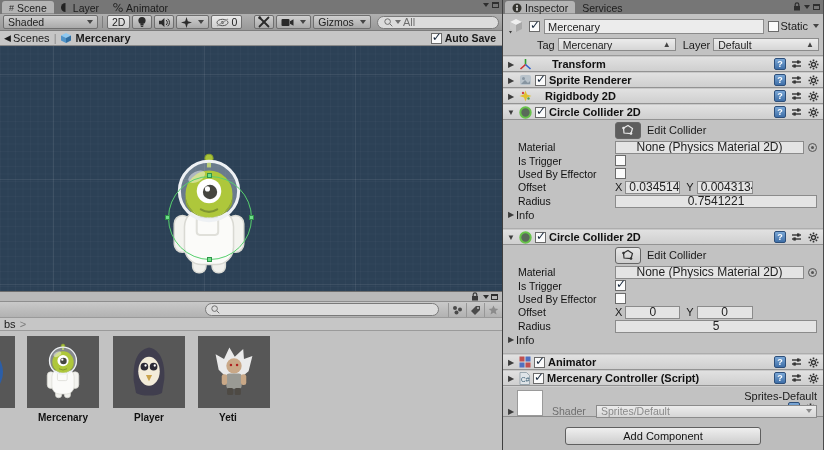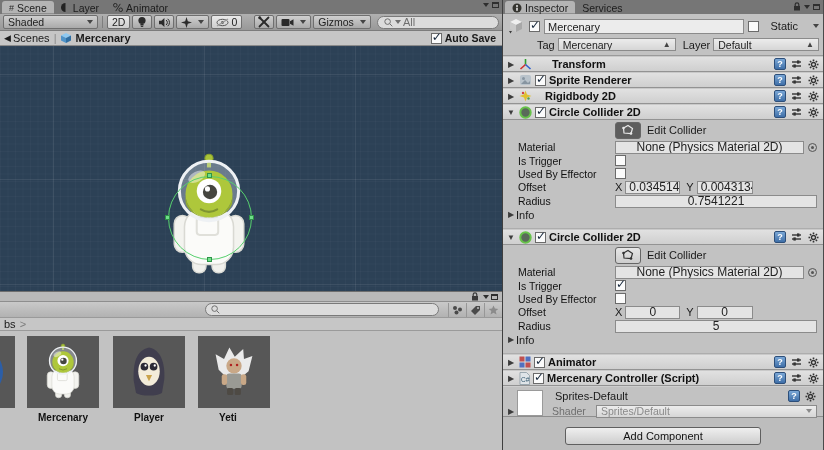--- a/index.html
+++ b/index.html
@@ -57,21 +57,21 @@
   #proj-breadcrumb b { font-weight:bold;margin-top:40px; }
   #asset-area { flex:1; background:#c2c2c2; position:relative; }
   .thumb { position:absolute; top:5px; width:72px; height:72px; background:#575757; display:flex; align-items:center; justify-content:center; overflow:hidden; }
   .thumb-label { position:absolute; top:81px; width:72px; text-align:center; font-size:10px; font-weight:bold; color:#111; }
 
   
   #inspector { width:320px; background:#c2c2c2; display:flex; flex-direction:column; }
   #insp-header { background:#c2c2c2; border-bottom:1px solid #9a9a9a; padding:4px 4px 3px 4px; }
   .goline { display:flex; align-items:center; gap:4px; height:16px; }
   .goline .name-field { flex:1; background:#ececec; border:1px solid #8b8b8b; height:15px; line-height:14px; padding:0 3px; font-size:11px; }
-  .static-wrap { display:flex; align-items:center; gap:11px; }
+  .static-wrap { display:flex; align-items:center; gap:1px; }
   .tagline { display:flex; align-items:center; gap:3px; height:15px; margin-top:3px; padding-left:30px; }
   .tagline .dd { flex:1; }
 
   .chead { height:16px; background:linear-gradient(#e1e1e1,#cfcfcf); border-top:1px solid #c9c9c9; border-bottom:1px solid #939393; display:flex; align-items:center; padding:0 3px; gap:3px; }
   .ctitle { font-weight:bold; font-size:11px; color:#111; }
   .hicons { margin-left:auto; display:flex; gap:4px; align-items:center; }
   .hico { width:13px; height:12px; display:flex; align-items:center; justify-content:center; }
   .help-badge { width:12px; height:12px; background:linear-gradient(#7aa7d6,#3f6fa8); border:1px solid #2d4f7a; border-radius:2px; color:#fff; font-size:9px; font-weight:bold; display:flex; align-items:center; justify-content:center; }
 
   .prow { display:flex; align-items:center; padding-left:15px; padding-right:6px; }
@@ -80,21 +80,21 @@
   .editbtn { width:26px; height:17px; border:1px solid #666; border-radius:3px; display:flex; align-items:center; justify-content:center; }
   .editbtn.dark { background:#5d5d5d; }
   .editbtn.light { background:linear-gradient(#e6e6e6,#cdcdcd); }
   .pickdot { width:9px; height:9px; border:1px solid #555; border-radius:50%; margin-left:4px; display:flex; align-items:center; justify-content:center; flex:0 0 auto; }
   .pickdot::after { content:""; width:3px; height:3px; background:#555; border-radius:50%; }
   .inforow { display:flex; align-items:center; padding-left:3px; }
   .gap8 { height:8px; background:#c2c2c2; border-bottom:1px solid #adadad; }
 
   #mat-footer { background:#c2c2c2; border-top:1px solid #cecece; padding:3px 6px 4px 3px; height:30px; position:relative; }
   #mat-swatch { position:absolute; left:14px; top:3px; width:26px; height:26px; background:#fff; border:1px solid #9a9a9a; }
-  .matline1 { display:flex; align-items:flex-start; padding-left:49px; height:14px; }
+  .matline1 { display:flex; align-items:flex-end; padding-left:49px; height:14px;flex-direction:column; }
   .matline2 { display:flex; align-items:center; height:14px; }
   .shader-label { color:#6e6e6e; font-size:10.5px; width:44px; }
   .shader-dd { flex:1; color:#8a8a8a; }
 
   #addc-wrap { border-top:1px solid #8e8e8e; flex:1; display:flex; align-items:flex-start; justify-content:center; padding-top:10px; background:#bdbdbd; }
   #addc-btn { width:196px; height:18px; background:linear-gradient(#efefef,#cdcdcd); border:1px solid #5f5f5f; border-radius:3px; font-size:11px; color:#111; display:flex; align-items:center; justify-content:center; }
 
   .lock-ico { display:inline-block; }
   svg { display:block; }
 </style>

